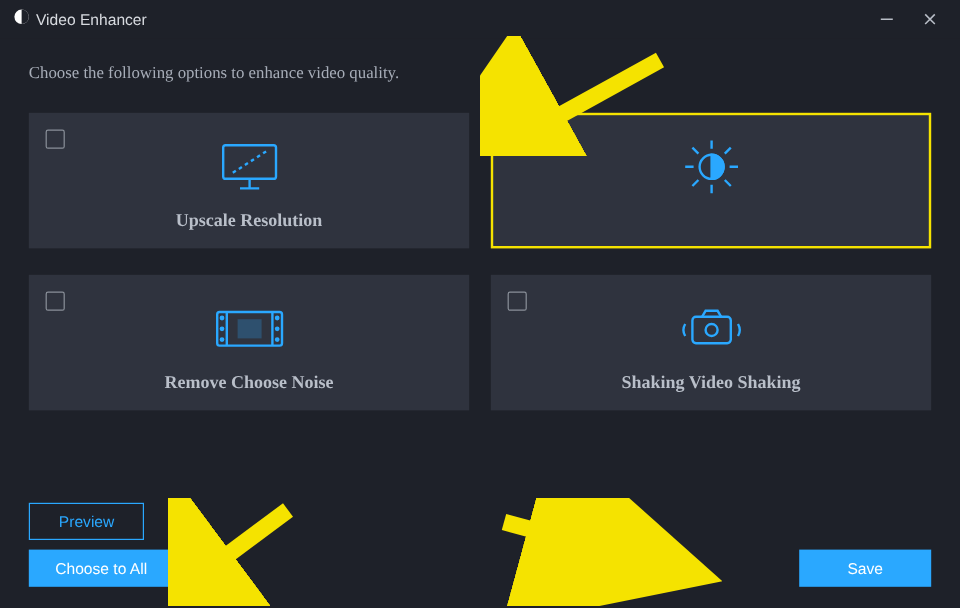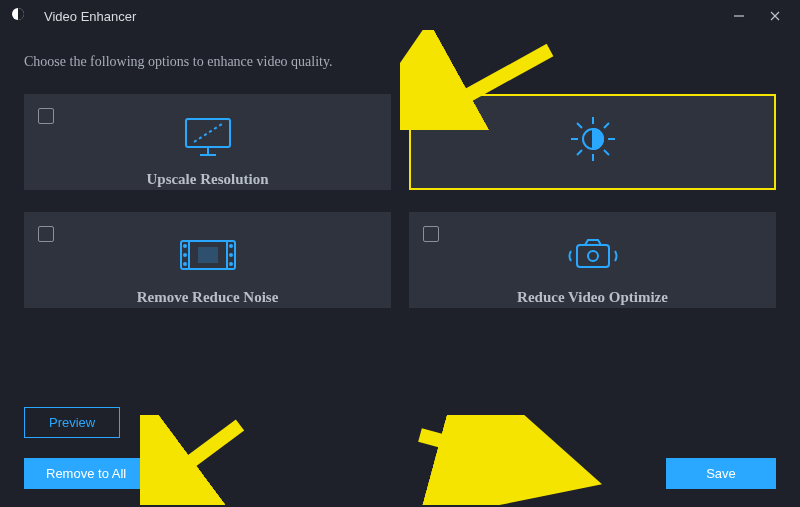--- a/index.html
+++ b/index.html
@@ -13,34 +13,34 @@
     position: relative;
   }
   .titlebar {
     height: 32px;
     display: flex;
     align-items: center;
     padding: 0 10px;
     background: #1e2129;
     justify-content: space-between;
   }
-  .titlebar-left { display: flex; align-items: center; gap: 18px; }
+  .titlebar-left { display: flex; align-items: center; gap: 4px; }
   .titlebar-title { font-size: 13px; color: #d8dbe0; }
   .titlebar-right { display: flex; align-items: center; gap: 18px; padding-right: 6px; }
   .win-btn { width: 18px; height: 18px; display: flex; align-items: center; justify-content: center; color: #b8bdc6; cursor: pointer; }
   .content { padding: 22px 24px 0 24px; font-family: Liberation Serif, serif; }
   .instruction { font-size: 14px; color: #a7adb8; margin-bottom: 24px; }
   .grid {
     display: grid;
     grid-template-columns: 1fr 1fr;
     grid-gap: 22px 18px;
   }
   .card {
     background: #2f333e;
-    height: 96px;
+    height: 113px;
     position: relative;
     display: flex;
     flex-direction: column;
     align-items: center;
     justify-content: flex-start;
     padding-top: 14px;
     border: 2px solid transparent;
     cursor: pointer;
   }
   .card.highlight { border: 2px solid #f5e300; }
@@ -77,21 +77,21 @@
     left: 0; right: 0; bottom: 0;
     padding: 0 24px 18px 24px;
   }
   .preview-btn {
     border: 1px solid #2aa8ff;
     color: #2aa8ff;
     background: transparent;
     padding: 7px 24px;
     font-size: 13px;
     cursor: pointer;
-    margin-bottom: 20px;
+    margin-bottom: 8px;
     display: inline-block;
   }
   .action-row {
     display: flex;
     justify-content: space-between;
     align-items: flex-end;
   }
   .btn-primary {
     background: #2aa8ff;
     color: #ffffff;
@@ -184,44 +184,44 @@
           <line x1="50" y1="6" x2="50" y2="34"></line>
           <rect x="21" y="12" width="20" height="16" fill="currentColor" opacity="0.25" stroke="none"></rect>
           <circle cx="8" cy="11" r="1" fill="currentColor"></circle>
             <circle cx="8" cy="20" r="1" fill="currentColor"></circle>
             <circle cx="8" cy="29" r="1" fill="currentColor"></circle>
           <circle cx="54" cy="11" r="1" fill="currentColor"></circle>
             <circle cx="54" cy="20" r="1" fill="currentColor"></circle>
             <circle cx="54" cy="29" r="1" fill="currentColor"></circle>
         </svg>
       </div>
-      <div class="card-title">Remove Reduce Noise</div>
+      <div class="card-title">Remove Choose Noise</div>
     </div>
 
     <div class="card">
       <div class="check"></div>
       <div class="icon">
         <svg width="56" height="44" viewBox="0 0 56 44" fill="none" stroke="currentColor" stroke-width="2">
           <rect x="12" y="12" width="32" height="22" rx="3"></rect>
           <path d="M20 12 l3 -5 h10 l3 5"></path>
           <circle cx="28" cy="23" r="5"></circle>
           <path d="M6 18 q-3 5 0 10"></path>
           <path d="M50 18 q3 5 0 10"></path>
         </svg>
       </div>
-      <div class="card-title">Reduce Video Optimize</div>
+      <div class="card-title">Shaking Video Shaking</div>
     </div>
 
   </div>
 </div>
 
 <div class="footer">
   <button class="preview-btn">Preview</button>
   <div class="action-row">
-    <button class="btn-primary">Remove to All</button>
+    <button class="btn-primary">Choose to All</button>
     <div class="right-actions">
       <button class="btn-primary">Save</button>
     </div>
   </div>
 </div>
 
 <svg class="arrow" style="left:400px; top:30px;" width="170" height="100">
   <defs>
       <marker id="ah1" markerWidth="12" markerHeight="12" refX="2" refY="6" orient="auto">
         <polygon points="0,0 12,6 0,12" fill="#f5e300"></polygon>

